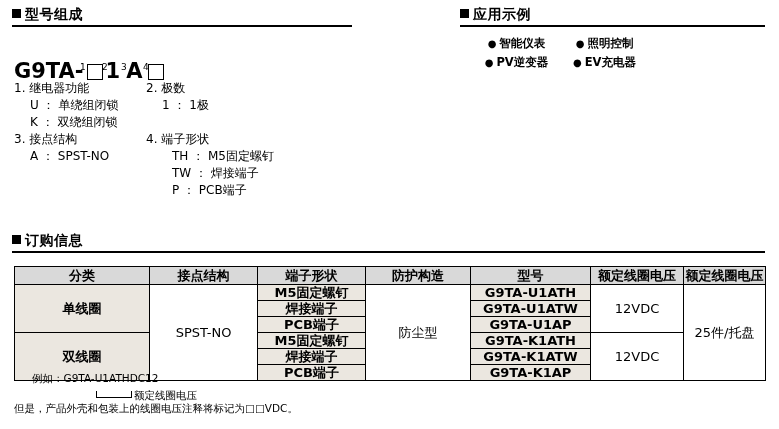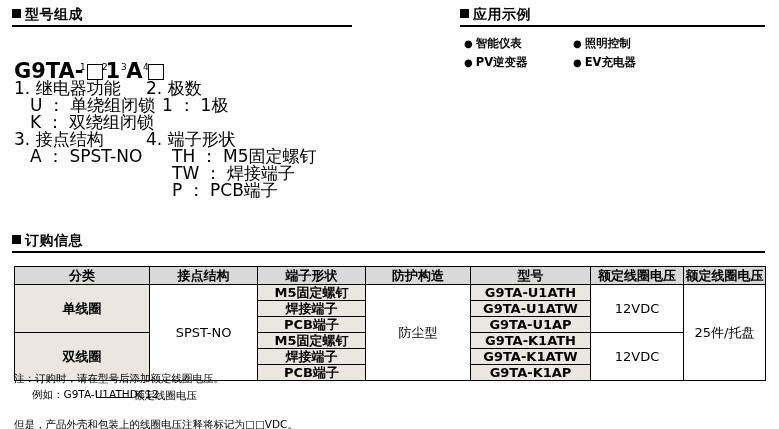--- a/index.html
+++ b/index.html
@@ -72,21 +72,21 @@
     font-size: 9px;
     height: 12px;
   }
   .num-row span {
     position: absolute;
   }
 
   
   .legend {
     position: absolute;
-    font-size: 17px;
+    font-size: 12px;
     line-height: 17px;
   }
   .legend .item-title {
     white-space: nowrap;
   }
   .legend .sub {
     white-space: nowrap;
     padding-left: 16px;
   }
 
@@ -219,21 +219,21 @@
     <div style="height:17px;">&nbsp;</div>
     <div class="item-title">
       <span>4.</span>
       <span>端子形状</span>
     </div>
     <div class="sub" style="padding-left:26px;">TH ： M5固定螺钉</div>
     <div class="sub" style="padding-left:26px;">TW ： 焊接端子</div>
     <div class="sub" style="padding-left:26px;">P ： PCB端子</div>
   </div>
 
-  <div class="app-list" style="left:464px; top:34px;">
+  <div class="app-list" style="left:464px; top:34px;text-align:center;">
     <div class="col" style="width:105px;">
       <div><span class="bullet">●</span><span>智能仪表</span></div>
       <div><span class="bullet">●</span><span>PV逆变器</span></div>
     </div>
     <div class="col">
       <div><span class="bullet">●</span><span>照明控制</span></div>
       <div><span class="bullet">●</span><span>EV充电器</span></div>
     </div>
   </div>
 
@@ -294,21 +294,20 @@
         </tr>
         <tr>
           <td class="shade">PCB端子</td>
           <td class="shade">G9TA-K1AP</td>
         </tr>
       </tbody>
     </table>
   </div>
 
   <div class="notes">
-    <div class="note-line">注：订购时，请在型号后添加额定线圈电压。</div>
     <div class="note-line indent1">
       <span>例如：</span><span>G9TA-U1ATH</span><span>DC12</span>
     </div>
     <div style="height:14px;">&nbsp;</div>
     <div class="note-line">但是，产品外壳和包装上的线圈电压注释将标记为□□VDC。</div>
   </div>
   <div class="conn"></div>
   <div class="conn-label">额定线圈电压</div>
 
 </div>

